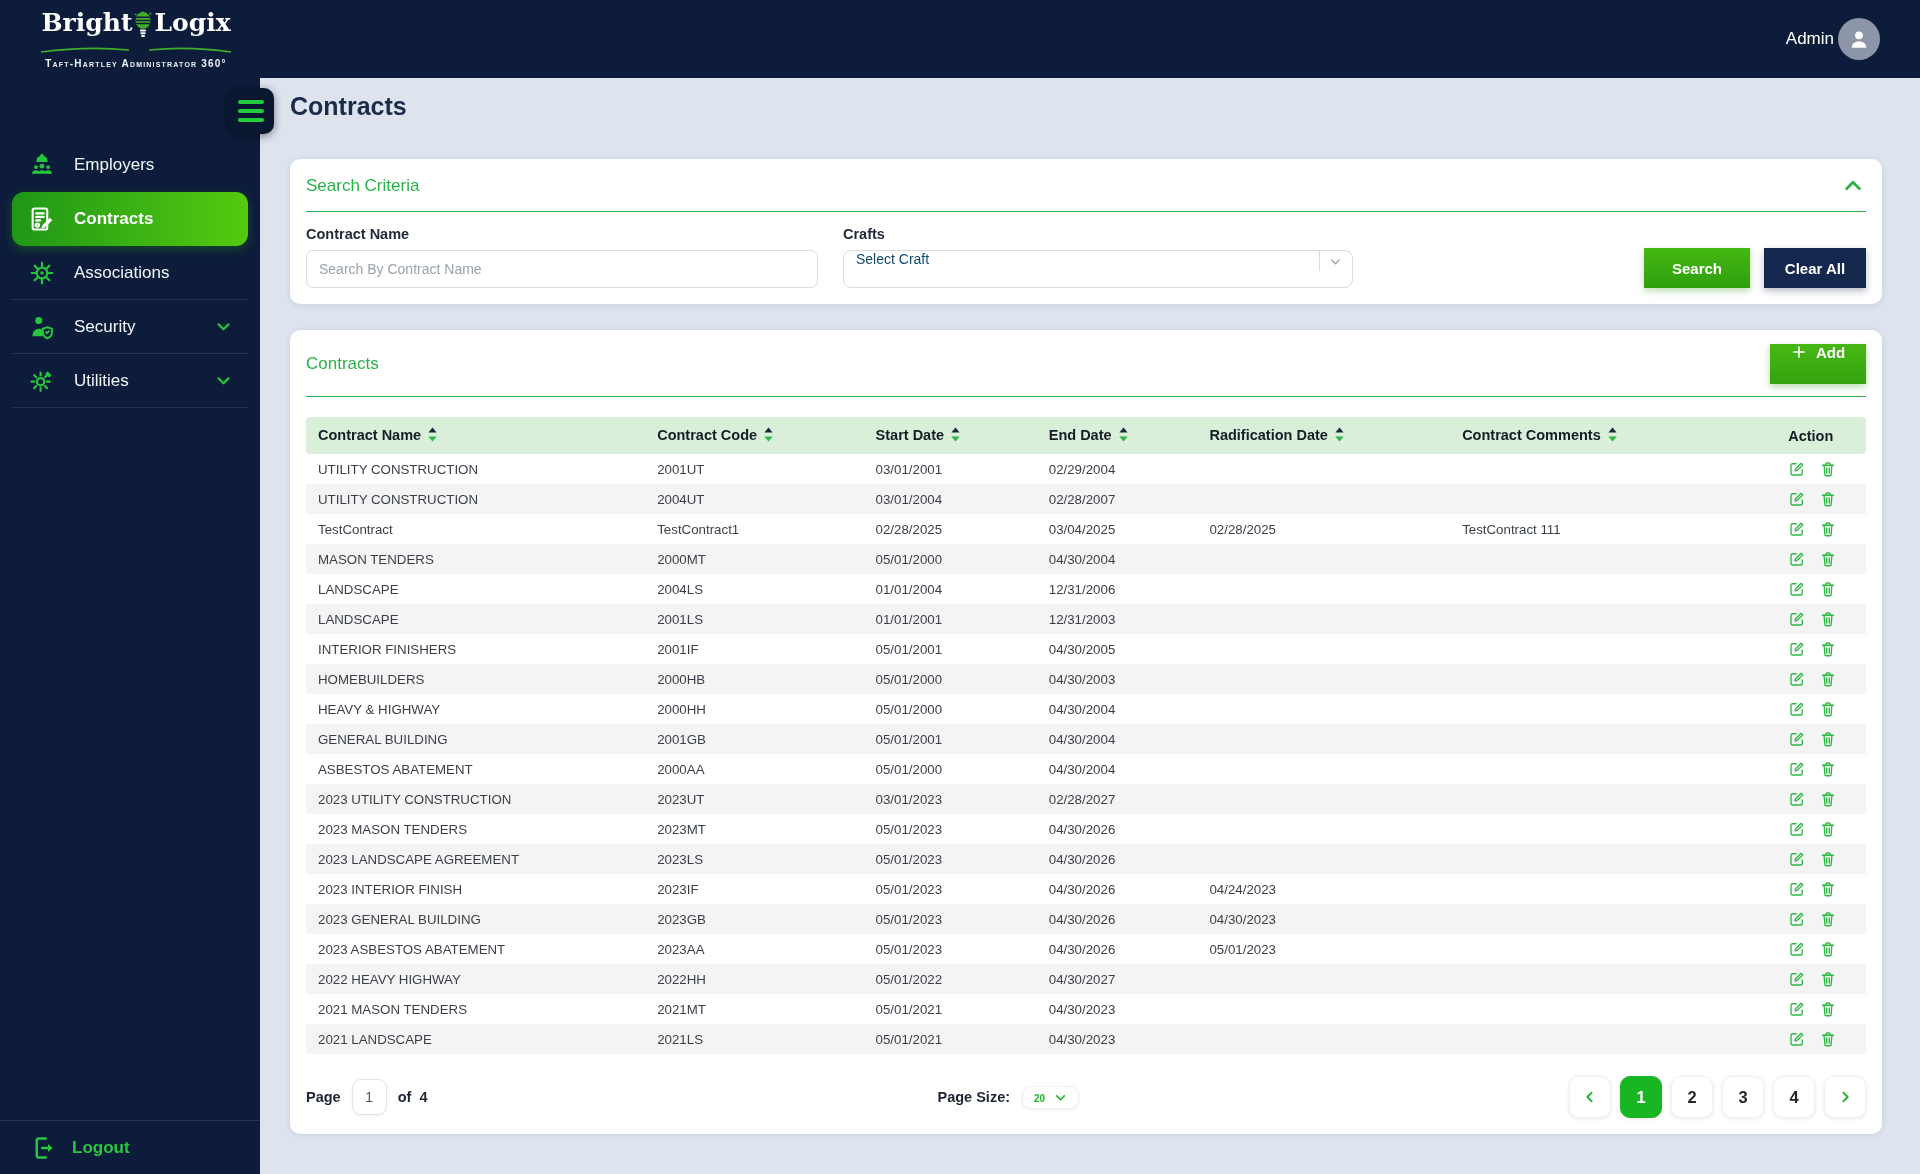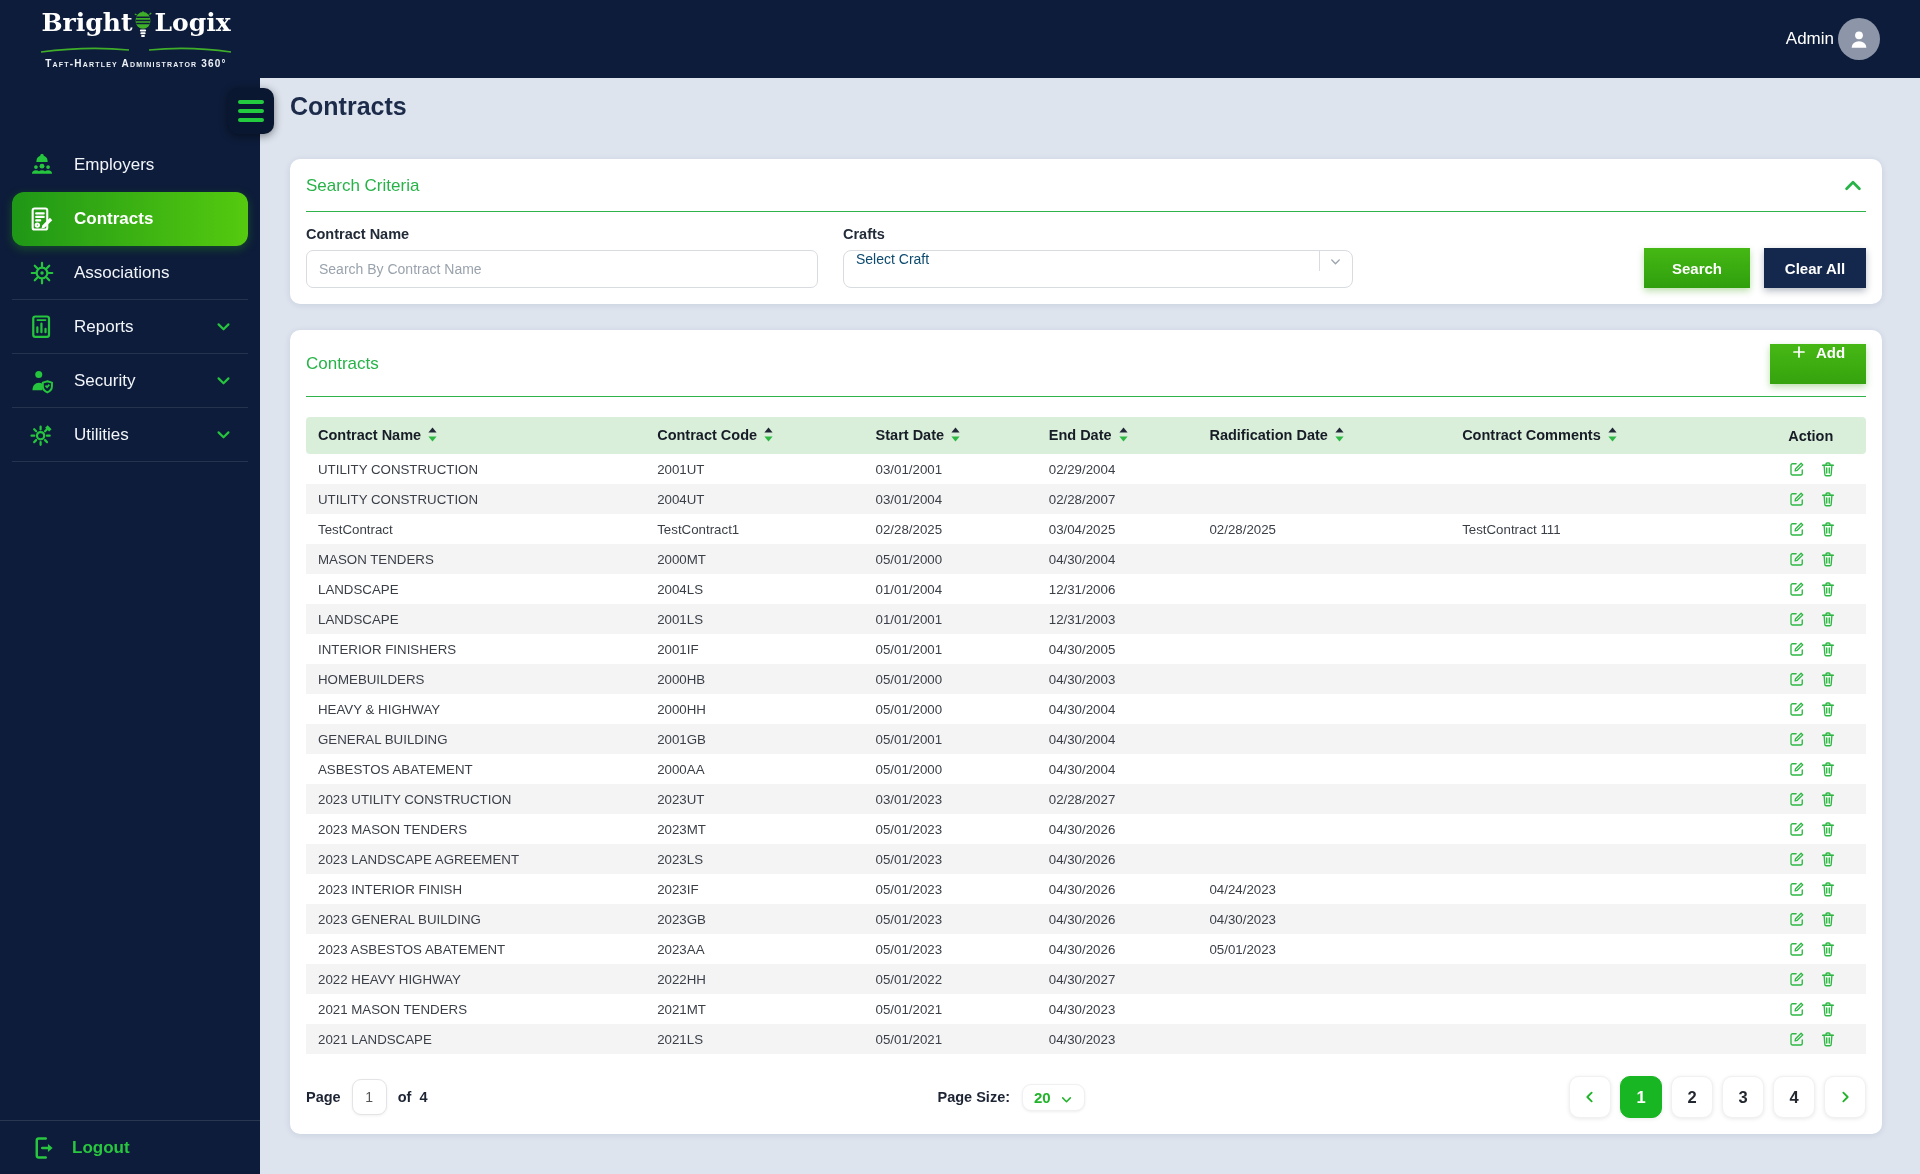--- a/index.html
+++ b/index.html
@@ -99,21 +99,21 @@
   .icon-btn svg { width:18px; height:18px; display:block; }
 
   .pagination { display:flex; align-items:center; margin-top:22px; font-size:14.5px;
                 color:#1d2433; font-weight:bold; }
   .pg-left { display:flex; align-items:center; gap:11px; }
   .page-input { width:35px; height:36px; border:1px solid #e4e4e6; border-radius:9px; text-align:center;
                 font-size:14px; color:#555; box-shadow:0 1px 3px rgba(0,0,0,.06);
                 font-family:"Liberation Sans", sans-serif; }
   .pg-size { display:flex; align-items:center; gap:12px; margin-left:510px; }
   .size-select { display:flex; align-items:flex-end; gap:9px; padding:4px 11px; border:1px solid #f0f0f2;
-                 border-radius:9px; color:#21b42a; font-weight:bold; font-size:15px; background:#fff;
+                 border-radius:9px; color:#21b42a; font-weight:bold; font-size:10px; background:#fff;
                  box-shadow:0 1px 3px rgba(0,0,0,.07); cursor:pointer;
                  font-family:"Liberation Sans", sans-serif; }
   .size-select svg { width:13px; height:13px; display:block; }
   .pg-buttons { margin-left:auto; display:flex; gap:9px; }
   .pg-pages { display:flex; gap:9px; }
   .pg-btn { width:42px; height:42px; border-radius:10px; background:#fff; border:1px solid #f1f1f3;
             box-shadow:0 1px 4px rgba(0,0,0,.09); font-size:16.5px; color:#23272f; display:flex;
             align-items:center; justify-content:center; font-weight:600; cursor:pointer;
             font-family:"Liberation Sans", sans-serif; }
   .pg-btn.active { background:#17b622; border-color:#17b622; color:#fff; }
@@ -194,35 +194,20 @@
           <svg viewBox="0 0 24 24" fill="none" stroke="currentColor" stroke-linecap="round" stroke-linejoin="round" stroke-width="1.9">
             <circle cx="12" cy="12" r="4.6"></circle>
             <circle cx="12" cy="12" r="1.5" fill="currentColor" stroke="none"></circle>
             <path d="M12 3.2v3M12 17.8v3M3.2 12h3M17.8 12h3M5.8 5.8l2.1 2.1M16.1 16.1l2.1 2.1M18.2 5.8l-2.1 2.1M7.9 16.1l-2.1 2.1"></path>
           </svg>
         </span>
         <span class="nav-label">Associations</span>
       </div>
       <div class="nav-item divided">
         <span class="nav-icon">
-          <svg viewBox="0 0 24 24" fill="none" stroke="currentColor" stroke-linecap="round" stroke-linejoin="round" stroke-width="1.9">
-            <rect x="4.5" y="3" width="13.5" height="17.5" rx="1.8"></rect>
-            <path d="M8 16.5v-4.2M11.5 16.5V9M15 16.5v-3"></path>
-            <path d="M8 6h7" stroke-width="1.5"></path>
-          </svg>
-        </span>
-        <span class="nav-label">Reports</span>
-        <span class="nav-chevron">
-          <svg viewBox="0 0 24 24" fill="none" stroke="currentColor" stroke-linecap="round" stroke-linejoin="round" stroke-width="3">
-            <path d="M5 9l7 7 7-7"></path>
-          </svg>
-        </span>
-      </div>
-      <div class="nav-item divided">
-        <span class="nav-icon">
           <svg viewBox="0 0 24 24">
             <circle cx="9.2" cy="6.4" r="3" fill="currentColor"></circle>
             <path d="M3.8 20c0-4.2 2.4-6.6 5.4-6.6 1.2 0 2.3.4 3.2 1V20z" fill="currentColor"></path>
             <path d="M16.6 12.2l3.9 1.2v3.1c0 2.6-1.6 4.3-3.9 5.2-2.3-.9-3.9-2.6-3.9-5.2v-3.1z" fill="none" stroke="currentColor" stroke-width="1.7"></path>
             <path d="M15 16l1.3 1.3 2-2.2" stroke="currentColor" stroke-width="1.5" fill="none"></path>
           </svg>
         </span>
         <span class="nav-label">Security</span>
         <span class="nav-chevron">
           <svg viewBox="0 0 24 24" fill="none" stroke="currentColor" stroke-linecap="round" stroke-linejoin="round" stroke-width="3">

